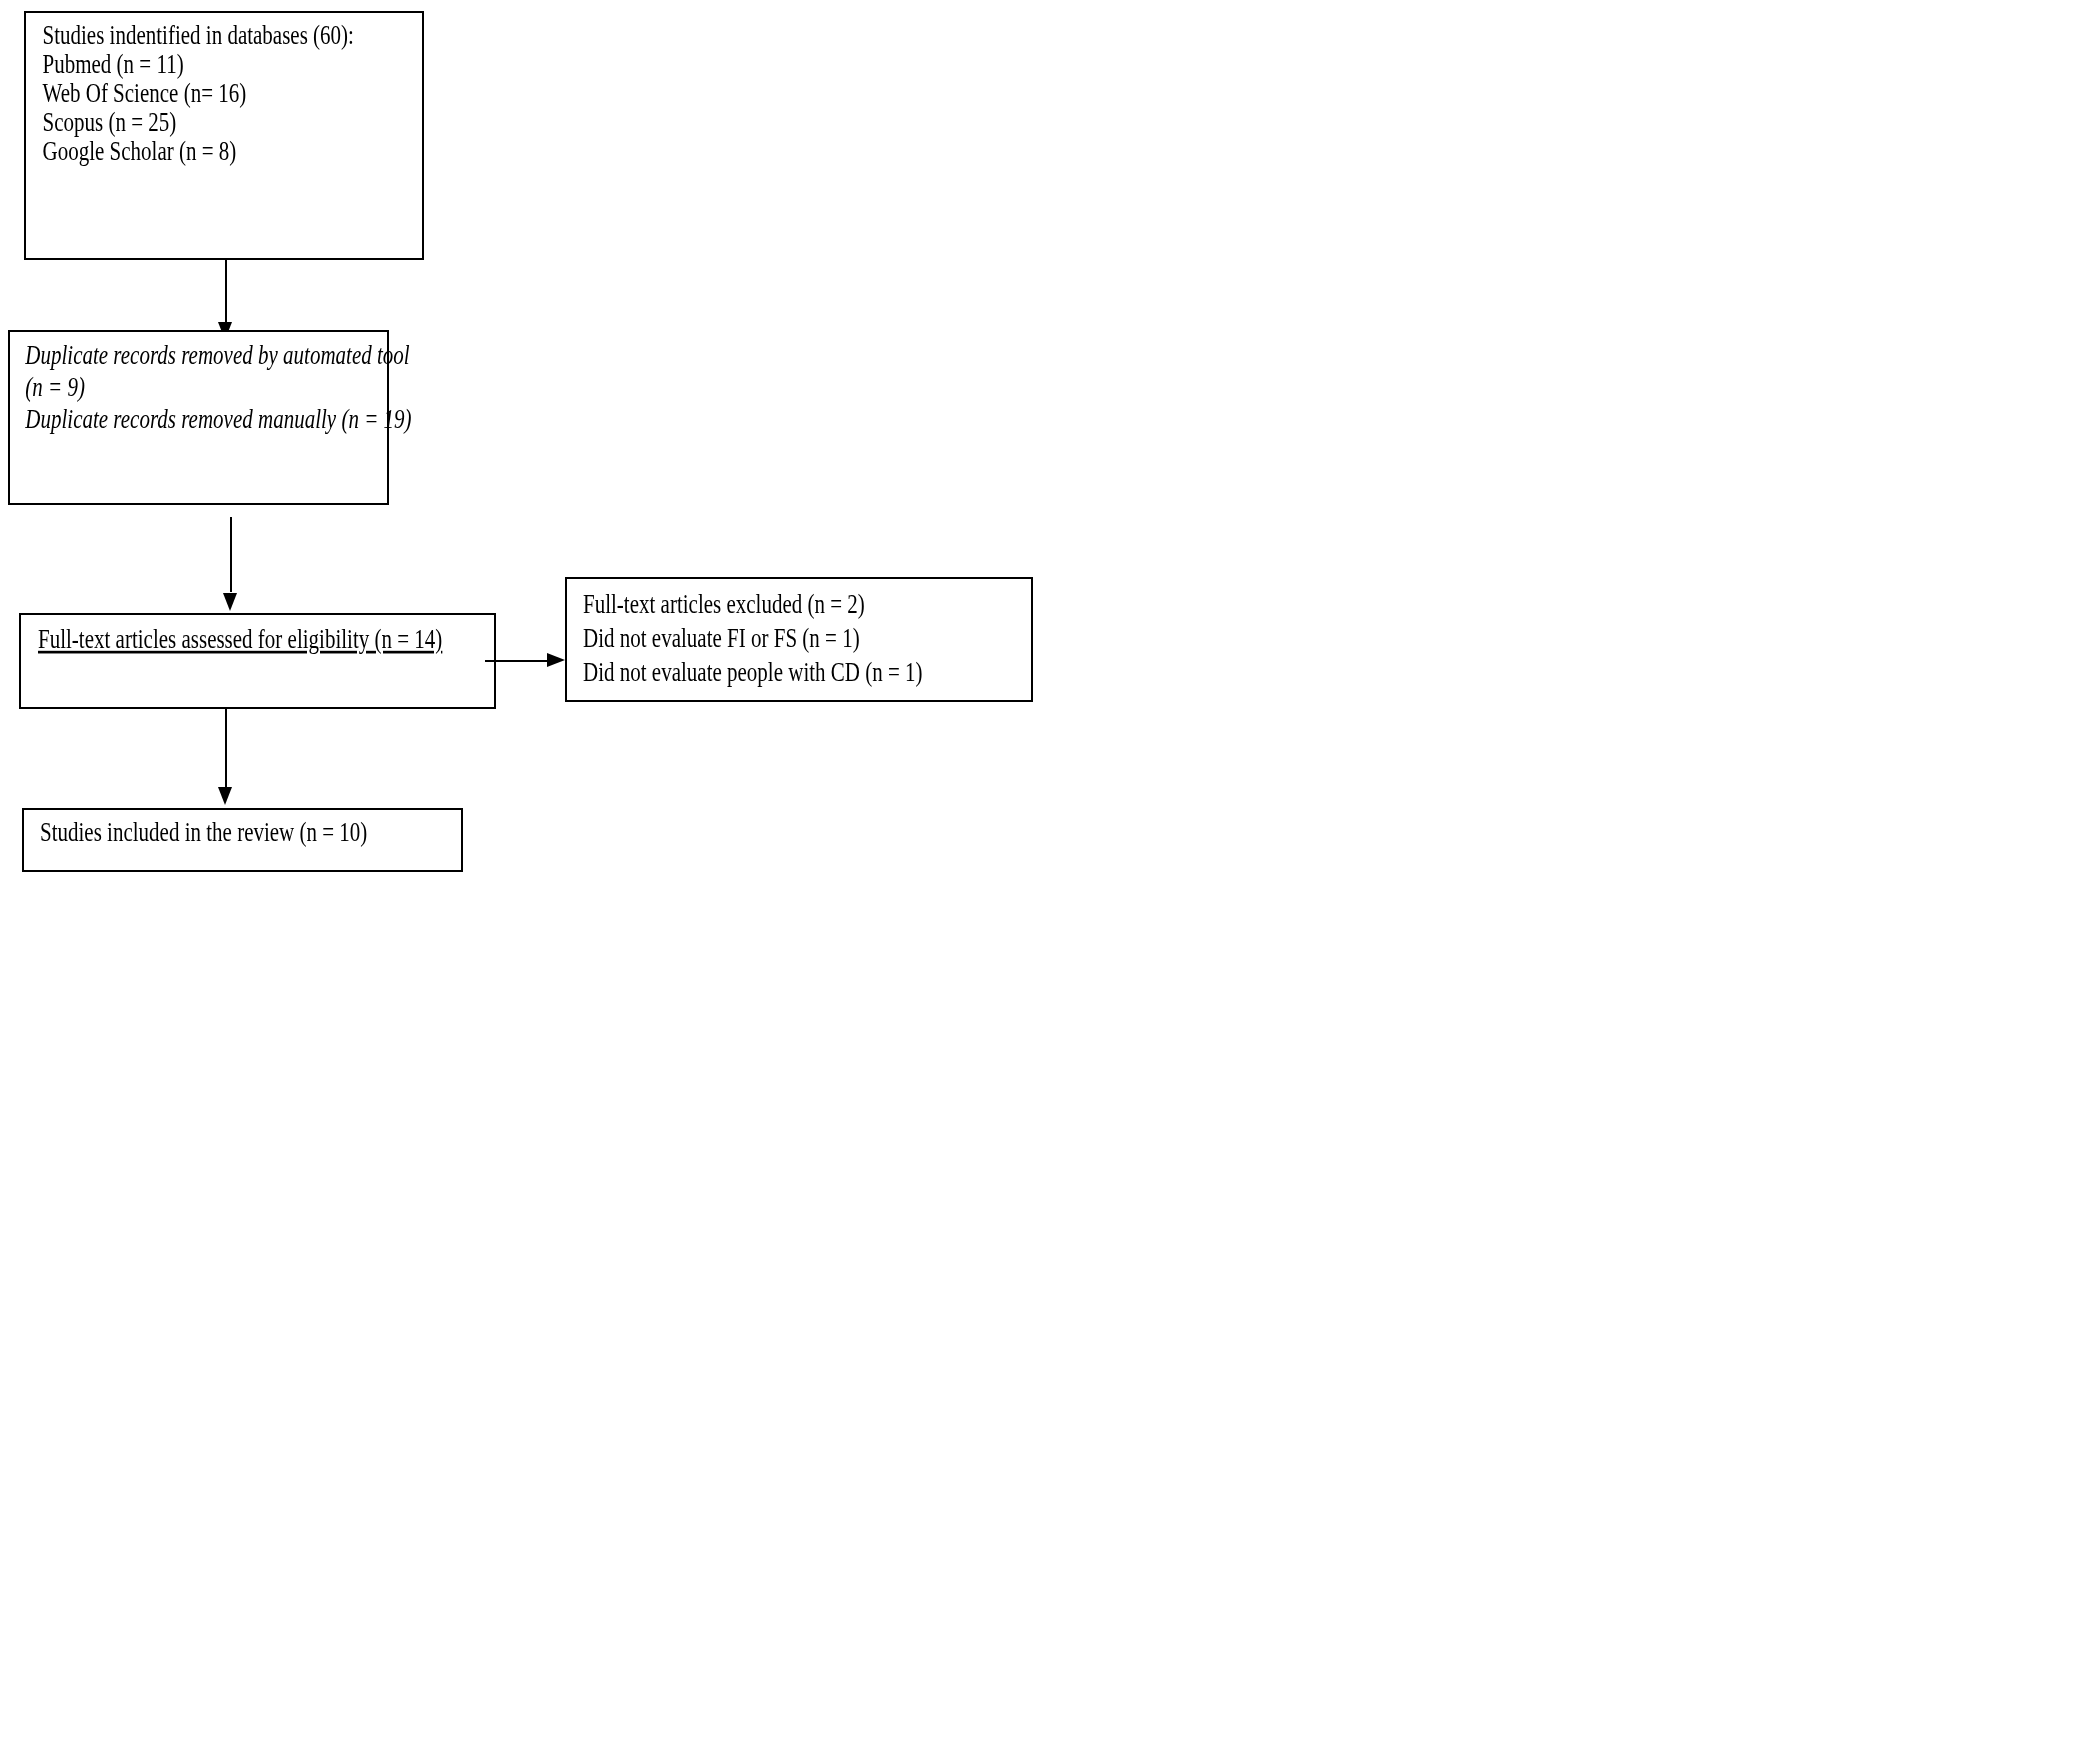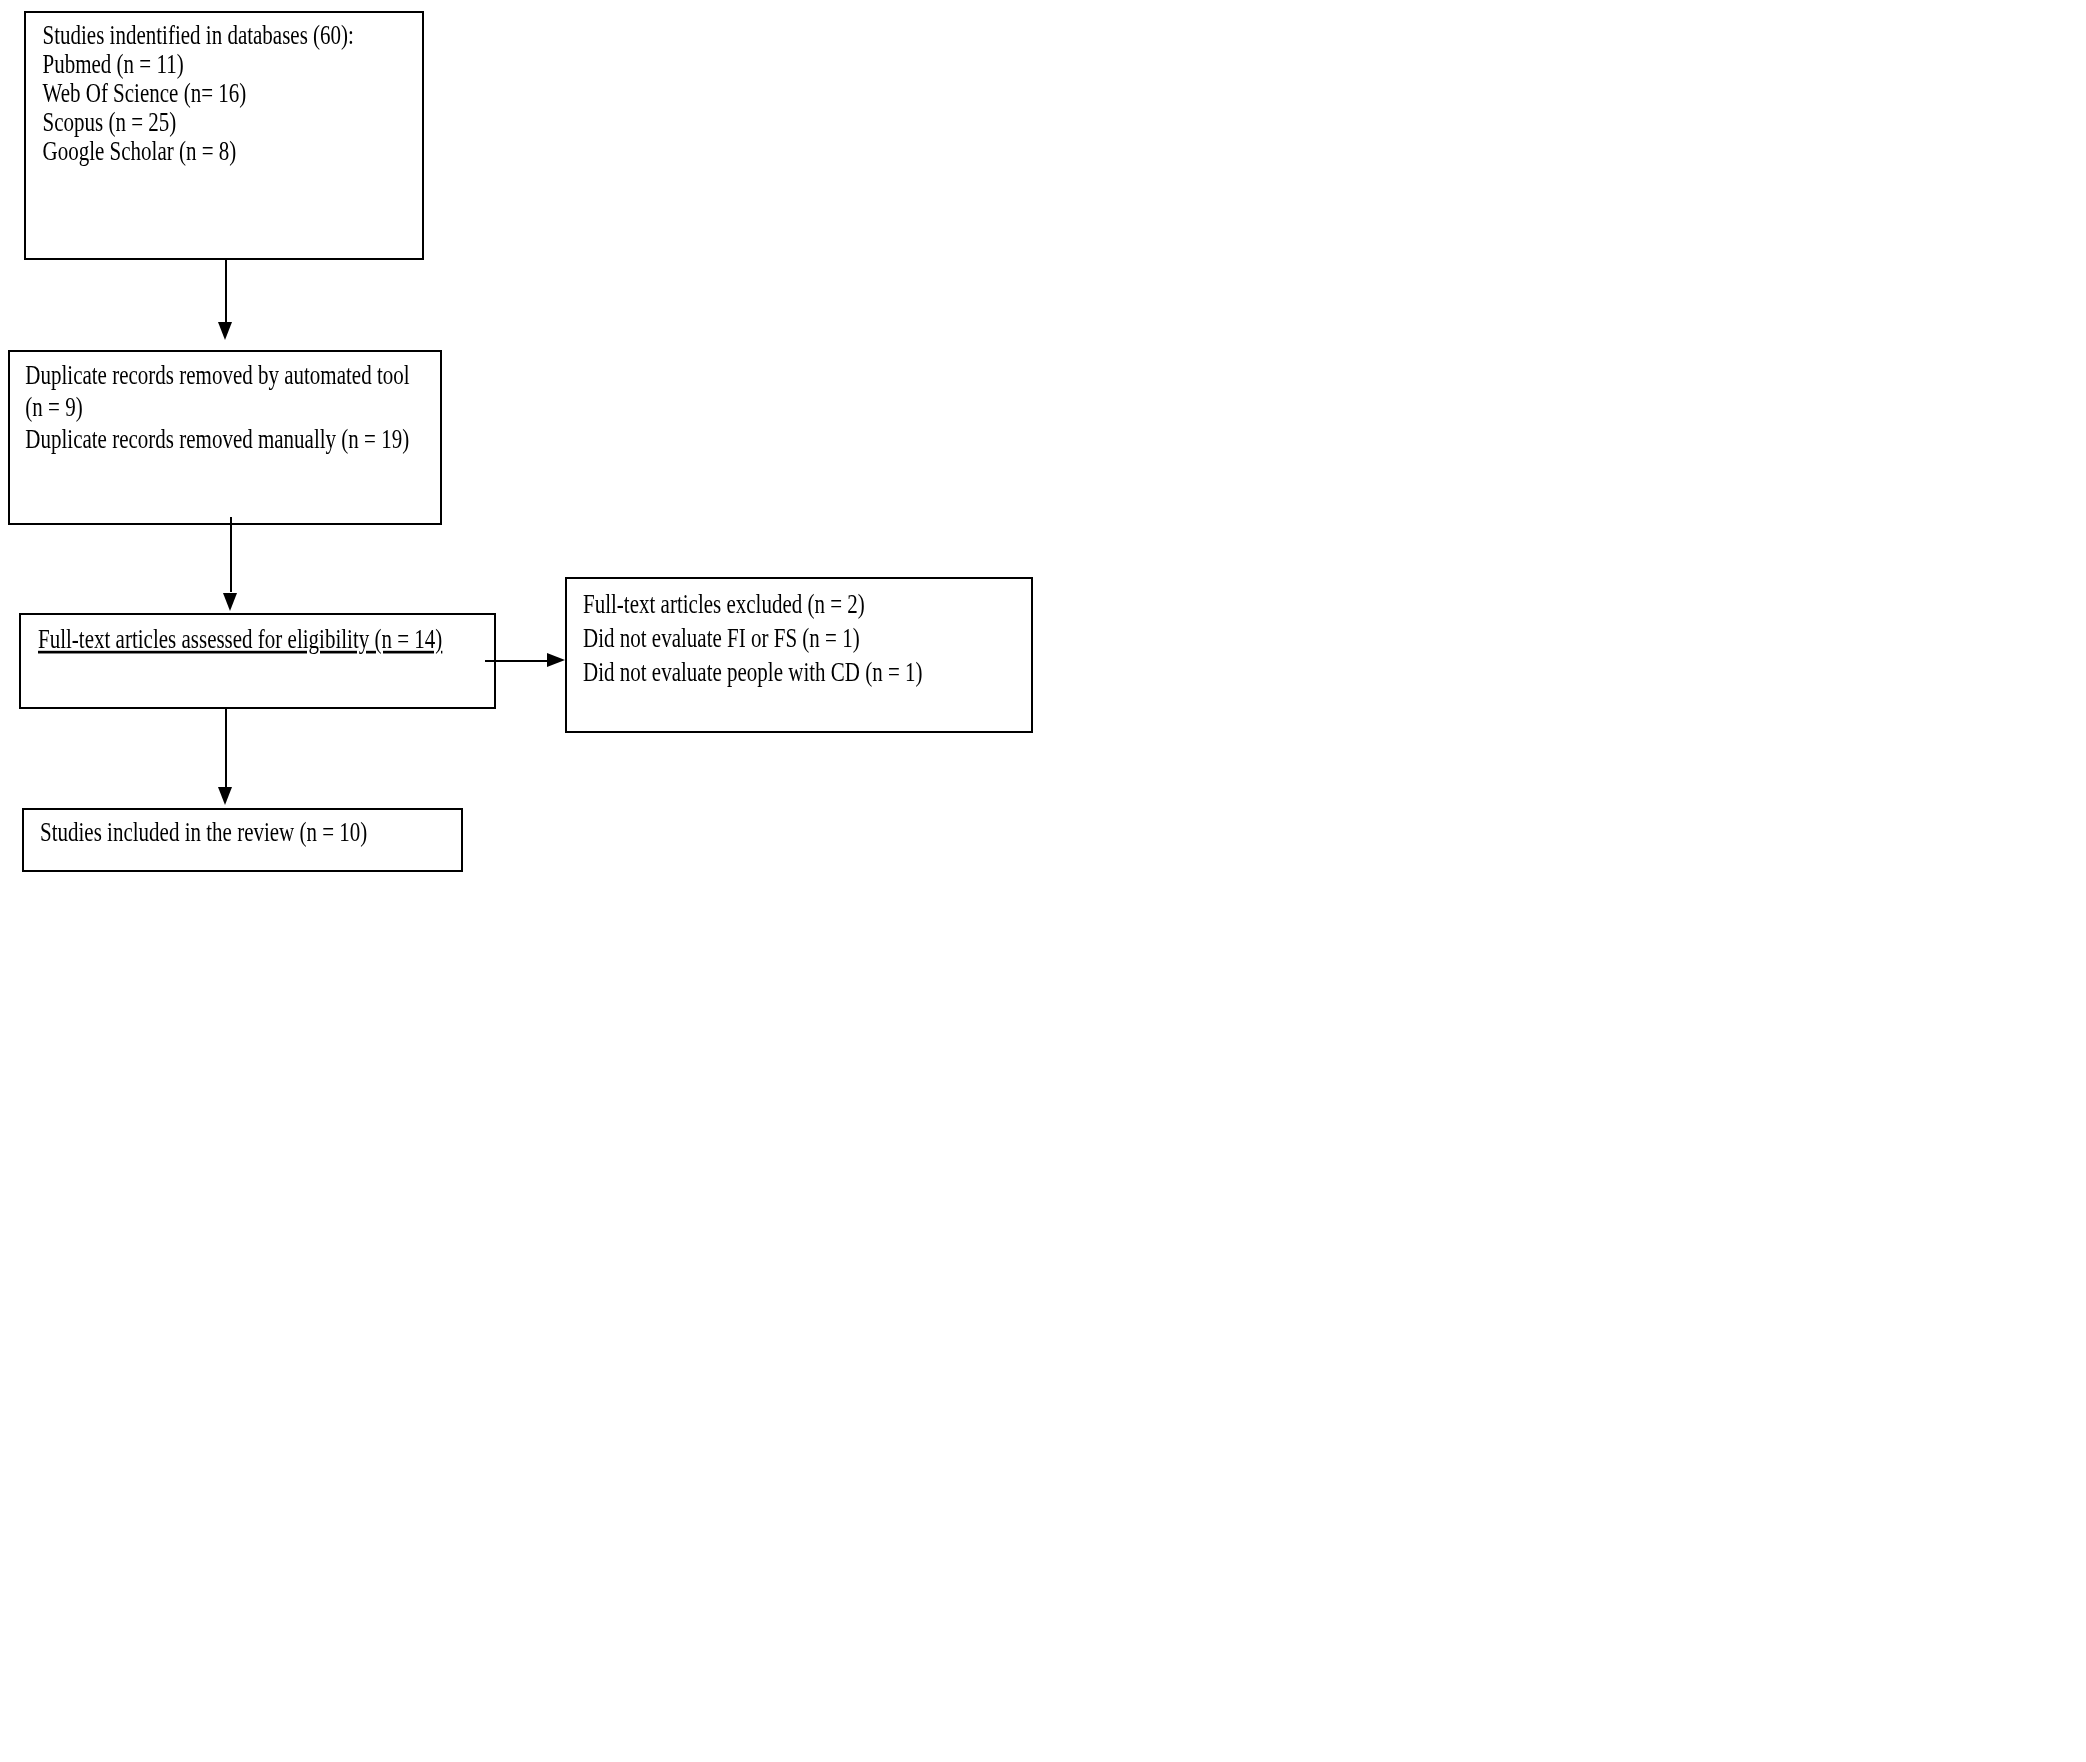--- a/index.html
+++ b/index.html
@@ -27,29 +27,29 @@
     white-space: nowrap;
     transform: scale(1, 1.33);
     transform-origin: 0 50%;
   }
   
   .box-identification {
     left: 24px; top: 10.5px; width: 400px; height: 249px;
     padding: 8.8px 5.5px 0 16.5px; line-height: 29px;
   }
   .box-duplicates {
-    left: 8.3px; top: 350px; width: 434px; height: 175px;
-    padding: 6.6px 5.5px 0 15px; line-height: 32px;
+    left: 8.3px; top: 330px; width: 381px; height: 175px;
+    padding: 6.6px 5.5px 0 15px; line-height: 32px; font-style: italic;
   }
   .box-eligibility {
     left: 19px; top: 613px; width: 477px; height: 96px;
     padding: 10px 5.5px 0 17px; line-height: 29px; text-decoration: underline;
   }
   .box-excluded {
-    left: 565px; top: 577px; width: 468px; height: 156px;
+    left: 565px; top: 577px; width: 468px; height: 125px;
     padding: 7.7px 5.5px 0 16px; line-height: 34px;
   }
   .box-included {
     left: 22px; top: 808px; width: 441px; height: 64px;
     padding: 7.7px 5.5px 0 16px; line-height: 29px;
   }
   
   .arrow { position: absolute; }
   .shaft-v {
     position: absolute; left: 50%; top: 0;

